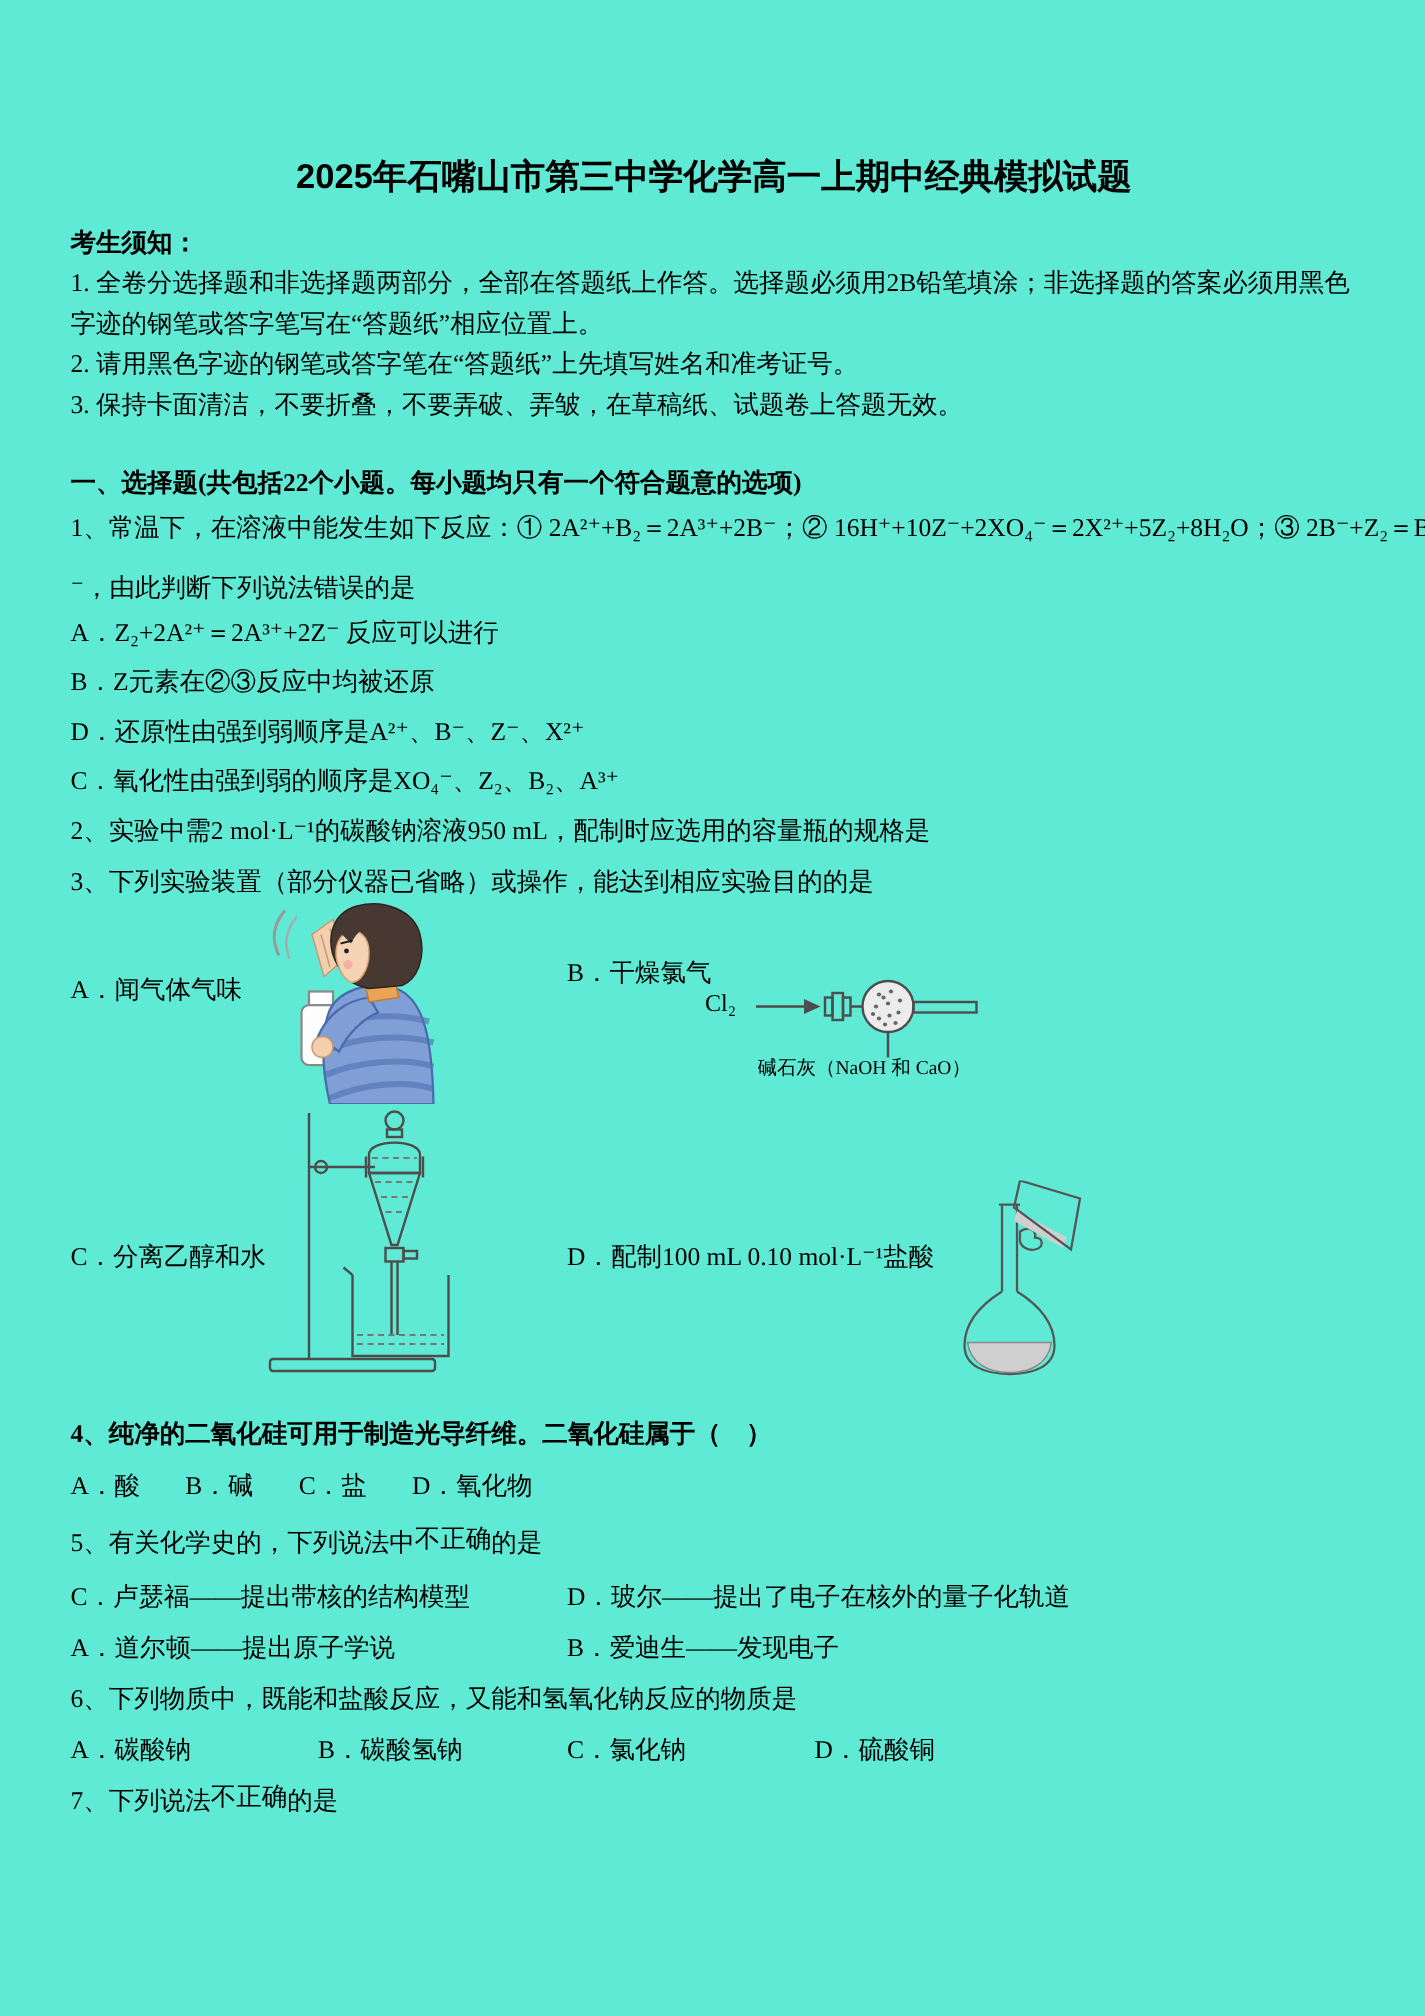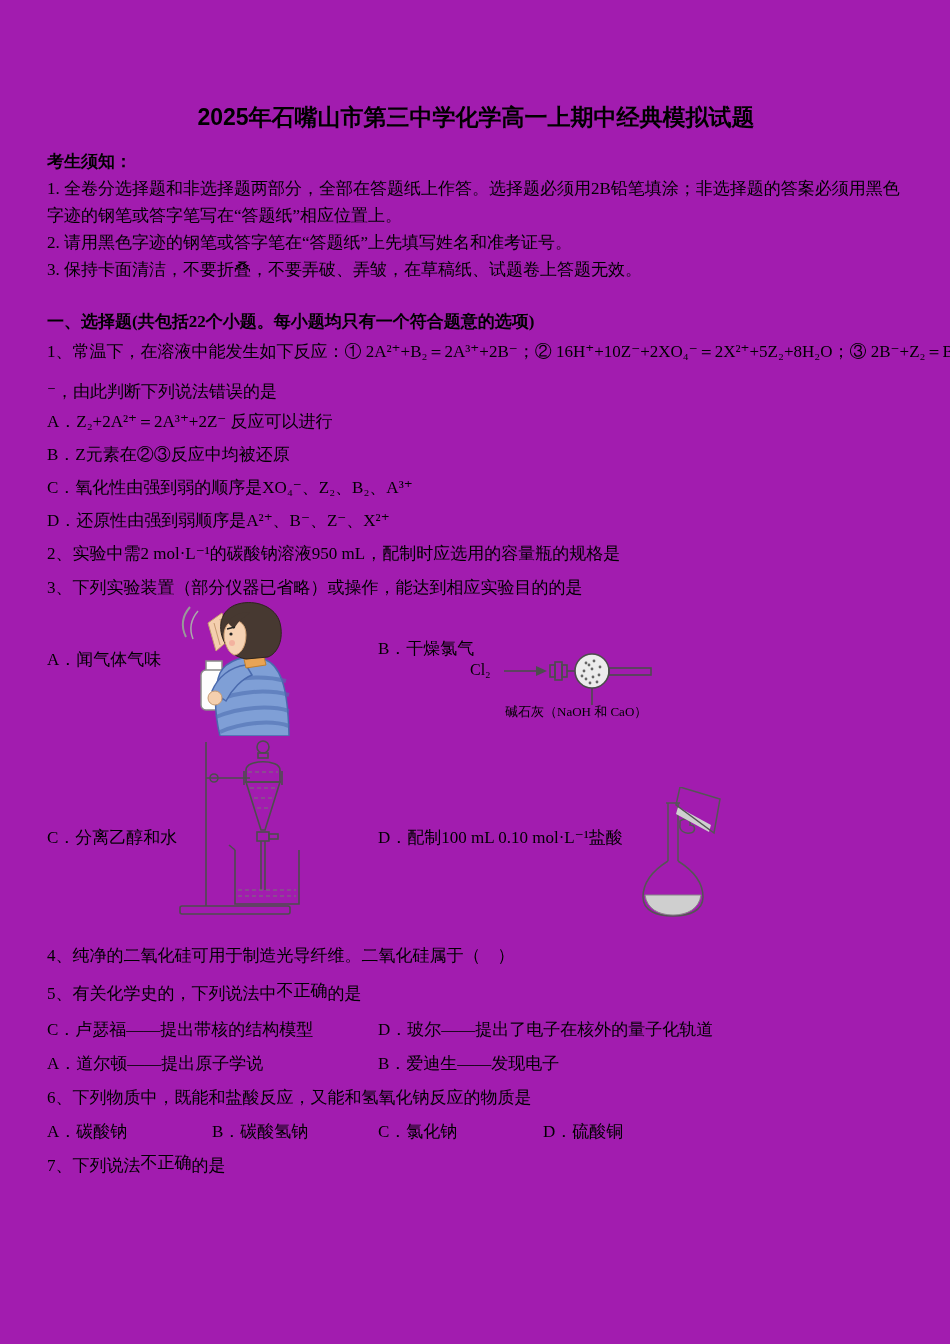--- a/index.html
+++ b/index.html
@@ -1,19 +1,19 @@
 <!DOCTYPE html>
 <html><head>
 <meta charset="utf-8">
 <style>
   html,body{margin:0;padding:0;background:#ffffff;}
   .page{
     position:relative;
     width:950px;height:1344px;
-    background:#a21caf;color:#000;
+    background:#5eead4;color:#000;
     font-family:"Liberation Serif","DejaVu Serif",serif;
     font-size:17px;
     box-sizing:border-box;
     padding:102px 45px 0 47px;
     overflow:hidden;
   }
   .title{
     margin:0 0 16px 0;
     font-family:"Liberation Sans","DejaVu Sans",sans-serif;
     font-size:23px;font-weight:bold;text-align:center;line-height:30px;
@@ -53,22 +53,22 @@
     <div class="notice-item">3. 保持卡面清洁，不要折叠，不要弄破、弄皱，在草稿纸、试题卷上答题无效。</div>
   </div>
 
   <div class="section-heading">一、选择题(共包括22个小题。每小题均只有一个符合题意的选项)</div>
 
   <div class="q-text q1-line1">1、常温下，在溶液中能发生如下反应：① 2A²⁺+B₂＝2A³⁺+2B⁻；② 16H⁺+10Z⁻+2XO₄⁻＝2X²⁺+5Z₂+8H₂O；③ 2B⁻+Z₂＝B₂+2Z</div>
   <div class="q-text q1-line2">⁻，由此判断下列说法错误的是</div>
   <div class="opt-block">
     <div class="opt-line">A．Z₂+2A²⁺＝2A³⁺+2Z⁻ 反应可以进行</div>
     <div class="opt-line">B．Z元素在②③反应中均被还原</div>
+    <div class="opt-line">D．还原性由强到弱顺序是A²⁺、B⁻、Z⁻、X²⁺</div>
     <div class="opt-line">C．氧化性由强到弱的顺序是XO₄⁻、Z₂、B₂、A³⁺</div>
-    <div class="opt-line">D．还原性由强到弱顺序是A²⁺、B⁻、Z⁻、X²⁺</div>
   </div>
 
   <div class="q-text" style="margin-top:10px;">2、实验中需2 mol·L⁻¹的碳酸钠溶液950 mL，配制时应选用的容量瓶的规格是</div>
 
   <div class="q-text">3、下列实验装置（部分仪器已省略）或操作，能达到相应实验目的的是</div>
 
   <div class="figure-area">
 
     <span class="fig-label" style="left:0;top:48px;">A．闻气体气味</span>
 
@@ -165,21 +165,27 @@
         <line x1="36" y1="16" x2="50" y2="16"></line>
         <path d="M38,74 C22,84 13,96 13,110 C13,124 27,129 43,129 C59,129 73,124 73,110 C73,96 64,84 48,74"></path>
         <path d="M50,34 C56,30 61,33 60,38 C66,38 66,45 60,46 C54,47 49,43 50,38 Z"></path>
       </g>
       <path d="M15,108 L71,108 C69,122 57,128 43,128 C29,128 17,122 15,108 Z" fill="#cfcfcf" stroke="#888888" stroke-width="1"></path>
       <path d="M48,20 L81,38 L79,45 L46,27 Z" fill="#cfcfcf"></path>
       <path d="M50,0 L90,12 L84,46 L46,18 Z" fill="none" stroke="#555555" stroke-width="1.5"></path>
     </svg>
   </div>
 
-  <div class="q-text" style="margin-top:14px;">4、纯净的二氧化硅可用于制造光导纤维。二氧化硅属于（　）</div>
+  <div class="q-text" style="margin-top:14px;font-weight:bold;">4、纯净的二氧化硅可用于制造光导纤维。二氧化硅属于（　）</div>
+  <div class="opt-inline">
+    <span>A．酸</span>
+    <span>B．碱</span>
+    <span>C．盐</span>
+    <span>D．氧化物</span>
+  </div>
 
   <div class="q-text" style="margin-top:16px;">
     <span>5、有关化学史的，下列说法中</span><span class="raised">不正确</span><span>的是</span>
   </div>
   <div class="opt-grid2">
     <span>C．卢瑟福——提出带核的结构模型</span>
     <span>D．玻尔——提出了电子在核外的量子化轨道</span>
   </div>
   <div class="opt-grid2">
     <span>A．道尔顿——提出原子学说</span>

